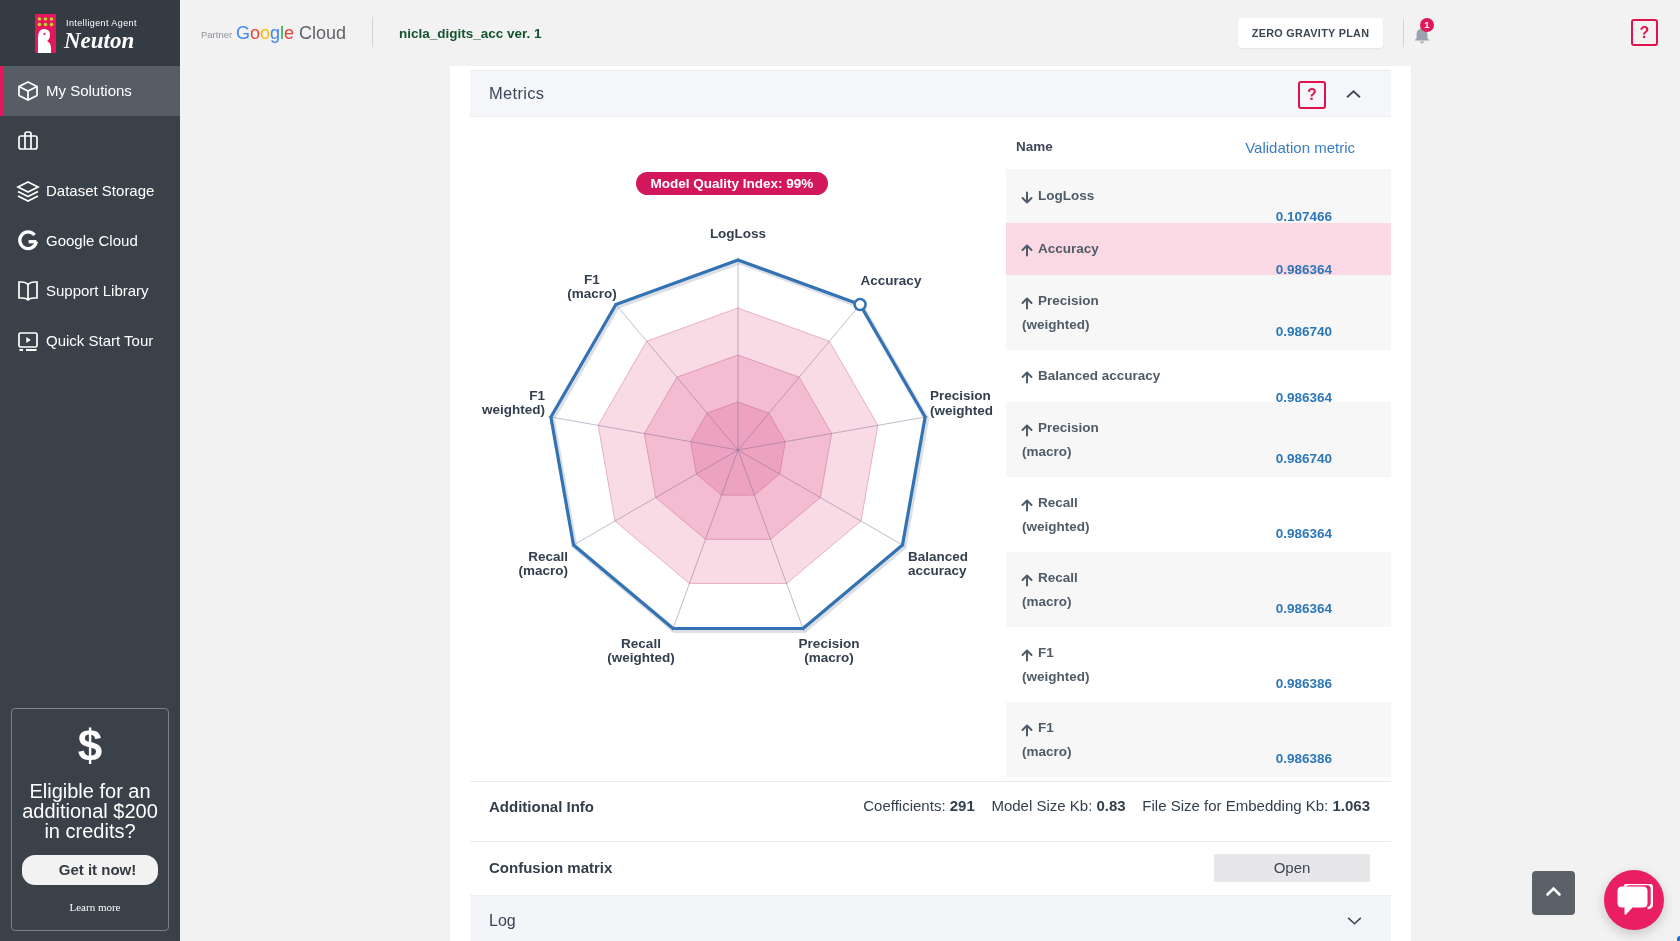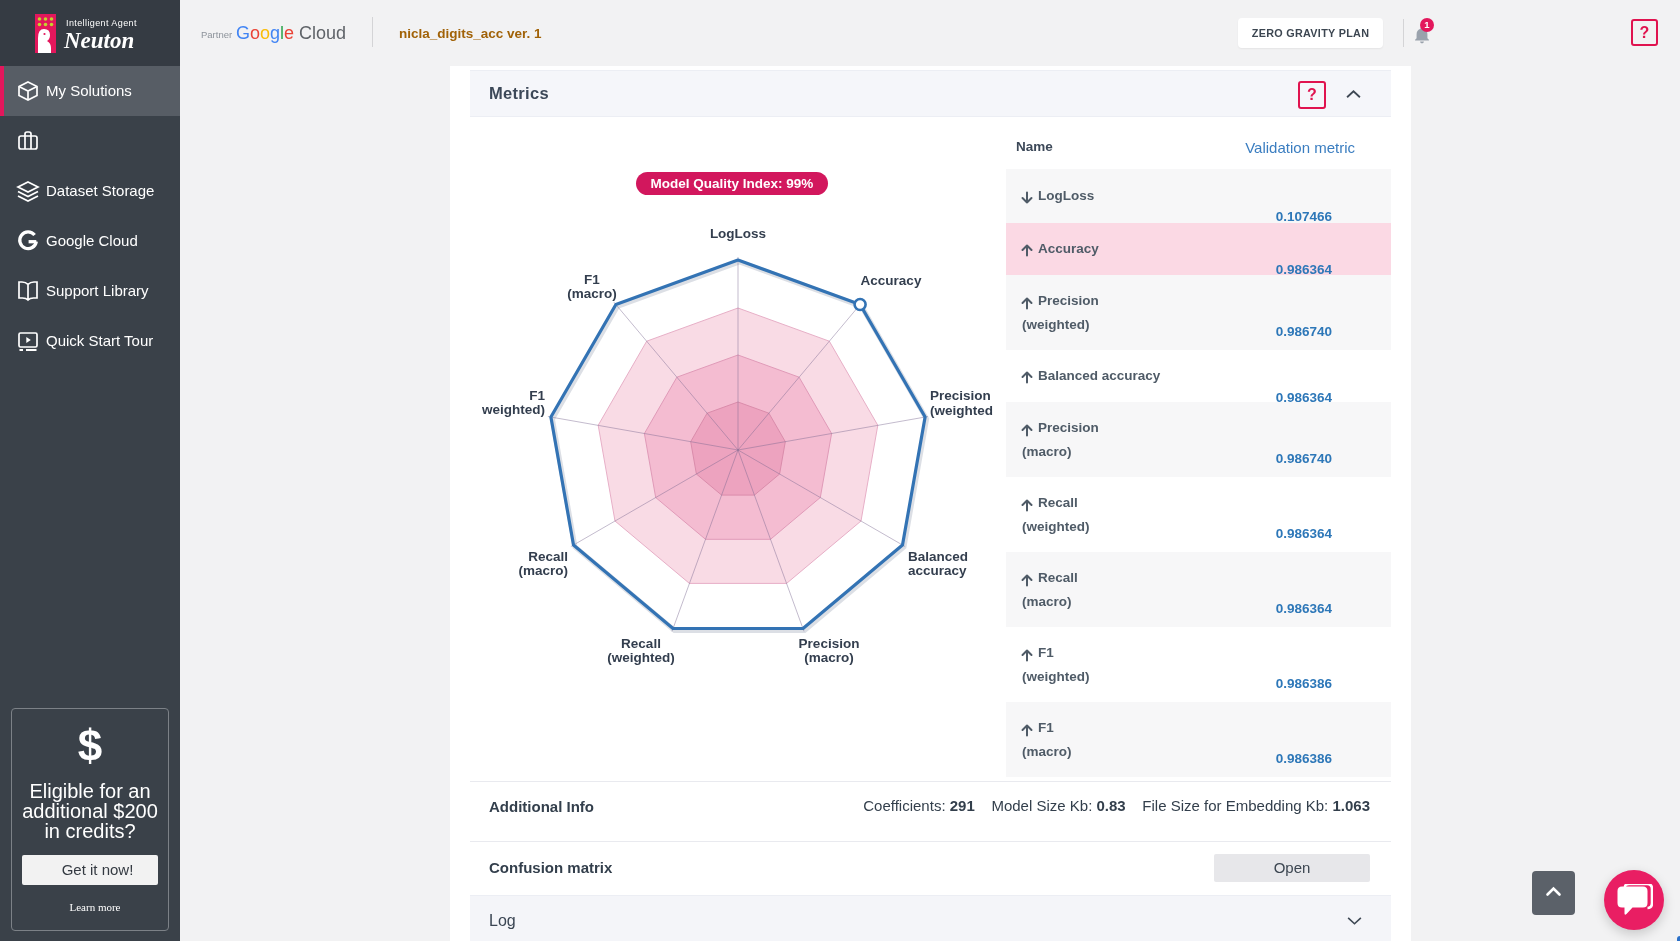--- a/index.html
+++ b/index.html
@@ -12,39 +12,39 @@
 #logotxt2 { position:absolute; left:64px; top:28px; font-size:23px; font-weight:bold; font-style:italic; color:#fff; font-family:"Liberation Serif",serif; }
 .navitem { position:absolute; left:0; width:180px; height:50px; color:#fff; font-size:15px; }
 .navitem .ic { position:absolute; left:16px; top:13px; width:24px; height:24px; }
 .navitem .lbl { position:absolute; left:46px; top:0; line-height:50px; white-space:nowrap; }
 .navitem.active { background:#575d65; border-left:4px solid #e3175c; }
 .navitem.active .ic { left:12px; }
 .navitem.active .lbl { left:42px; }
 #promo { position:absolute; left:11px; top:708px; width:158px; height:223px; border:1px solid #7c8187; border-radius:4px; color:#fff; text-align:center; }
 #promo .dollar { position:absolute; left:0; width:156px; top:12px; font-size:44px; font-weight:bold; text-align:center; }
 #promo .ptxt { position:absolute; left:0; width:156px; top:72px; font-size:20px; line-height:20px; text-align:center; }
-#promo .btn { position:absolute; left:10px; top:146px; width:136px; height:30px; background:#f2f2f2; border-radius:2px; color:#343a42; font-weight:normal; font-size:15px; line-height:30px;padding-left:15px; }
+#promo .btn { position:absolute; left:10px; top:146px; width:136px; height:30px; background:#f2f2f2; border-radius:13px; color:#343a42; font-weight:bold; font-size:15px; line-height:30px;padding-left:15px; }
 #promo .learn { position:absolute; left:4px; width:158px; top:192px; font-size:11px;font-family:Liberation Serif, serif; }
 
 #topbar { position:absolute; left:180px; top:0; width:1500px; height:66px; background:#f2f2f3; }
 #partner { position:absolute; left:201px; top:29px; font-size:9.5px; color:#8d939a; }
 #glogo { position:absolute; left:236px; top:23px; font-size:18px; letter-spacing:0px; }
 #gdivider { position:absolute; left:372px; top:17px; width:1px; height:30px; background:#d4d4d6; }
-#doctitle { position:absolute; left:399px; top:26px; font-size:13.5px; font-weight:bold; color:#a16207; }
+#doctitle { position:absolute; left:399px; top:26px; font-size:13.5px; font-weight:bold; color:#14532d; }
 #planbtn { position:absolute; left:1238px; top:18px; width:145px; height:30px; background:#fff; border-radius:4px; font-size:10.8px; font-weight:bold; color:#3c4651; text-align:center; line-height:30px; letter-spacing:0.3px; box-shadow:0 1px 2px rgba(0,0,0,0.06); }
 #topdiv2 { position:absolute; left:1403px; top:19px; width:1px; height:28px; background:#d4d4d6; }
 #bell { position:absolute; left:1412px; top:25px; width:20px; height:20px; }
 #bellbadge { position:absolute; left:1420px; top:18px; width:14px; height:14px; border-radius:50%; background:#e3175c; color:#fff; font-size:9.5px; font-weight:bold; text-align:center; line-height:14px; }
 .qbox { border:2px solid #e0134f; border-radius:3px; color:#e0134f; font-weight:bold; text-align:center; background:transparent; }
 #helptop { position:absolute; left:1631px; top:19px; width:27px; height:27px; font-size:16px; line-height:23px; background:#f2f2f3; }
 
 #container { position:absolute; left:450px; top:66px; width:961px; height:875px; background:#fff; }
 #card { position:absolute; left:470px; top:70px; width:921px; height:871px; }
 #cardhead { position:absolute; left:0; top:0; width:921px; height:47px; background:#f5f6fa; border-top:1px solid #eceef4; border-bottom:1px solid #eceef4; }
-#cardhead .title { position:absolute; left:19px; top:13px; font-size:16.5px; color:#3c4858; font-weight:700; letter-spacing:0.3px; }
+#cardhead .title { position:absolute; left:19px; top:13px; font-size:16.5px; color:#3c4858; font-weight:400; letter-spacing:0.3px; }
 #helpcard { position:absolute; left:828px; top:10px; width:28px; height:28px; font-size:16px; line-height:24px; background:#f5f6fa; }
 
 .trow { position:absolute; left:536px; width:385px; }
 .trow .nm { position:absolute; left:16px; text-indent:16px; color:#4f5b67; font-size:13.5px; font-weight:bold; line-height:24px; }
 .trow .ar { position:absolute; left:15px; width:12px; height:13px; }
 .trow .val { position:absolute; right:59px; color:#2d77b8; font-size:13.5px; font-weight:bold; line-height:24px;margin-top:21px; }
 .gray { background:#f7f7f8; }
 .pink { background:#fbd9e4; }
 
 .secline { position:absolute; left:0; width:921px; height:1px; background:#e9eaef; }

